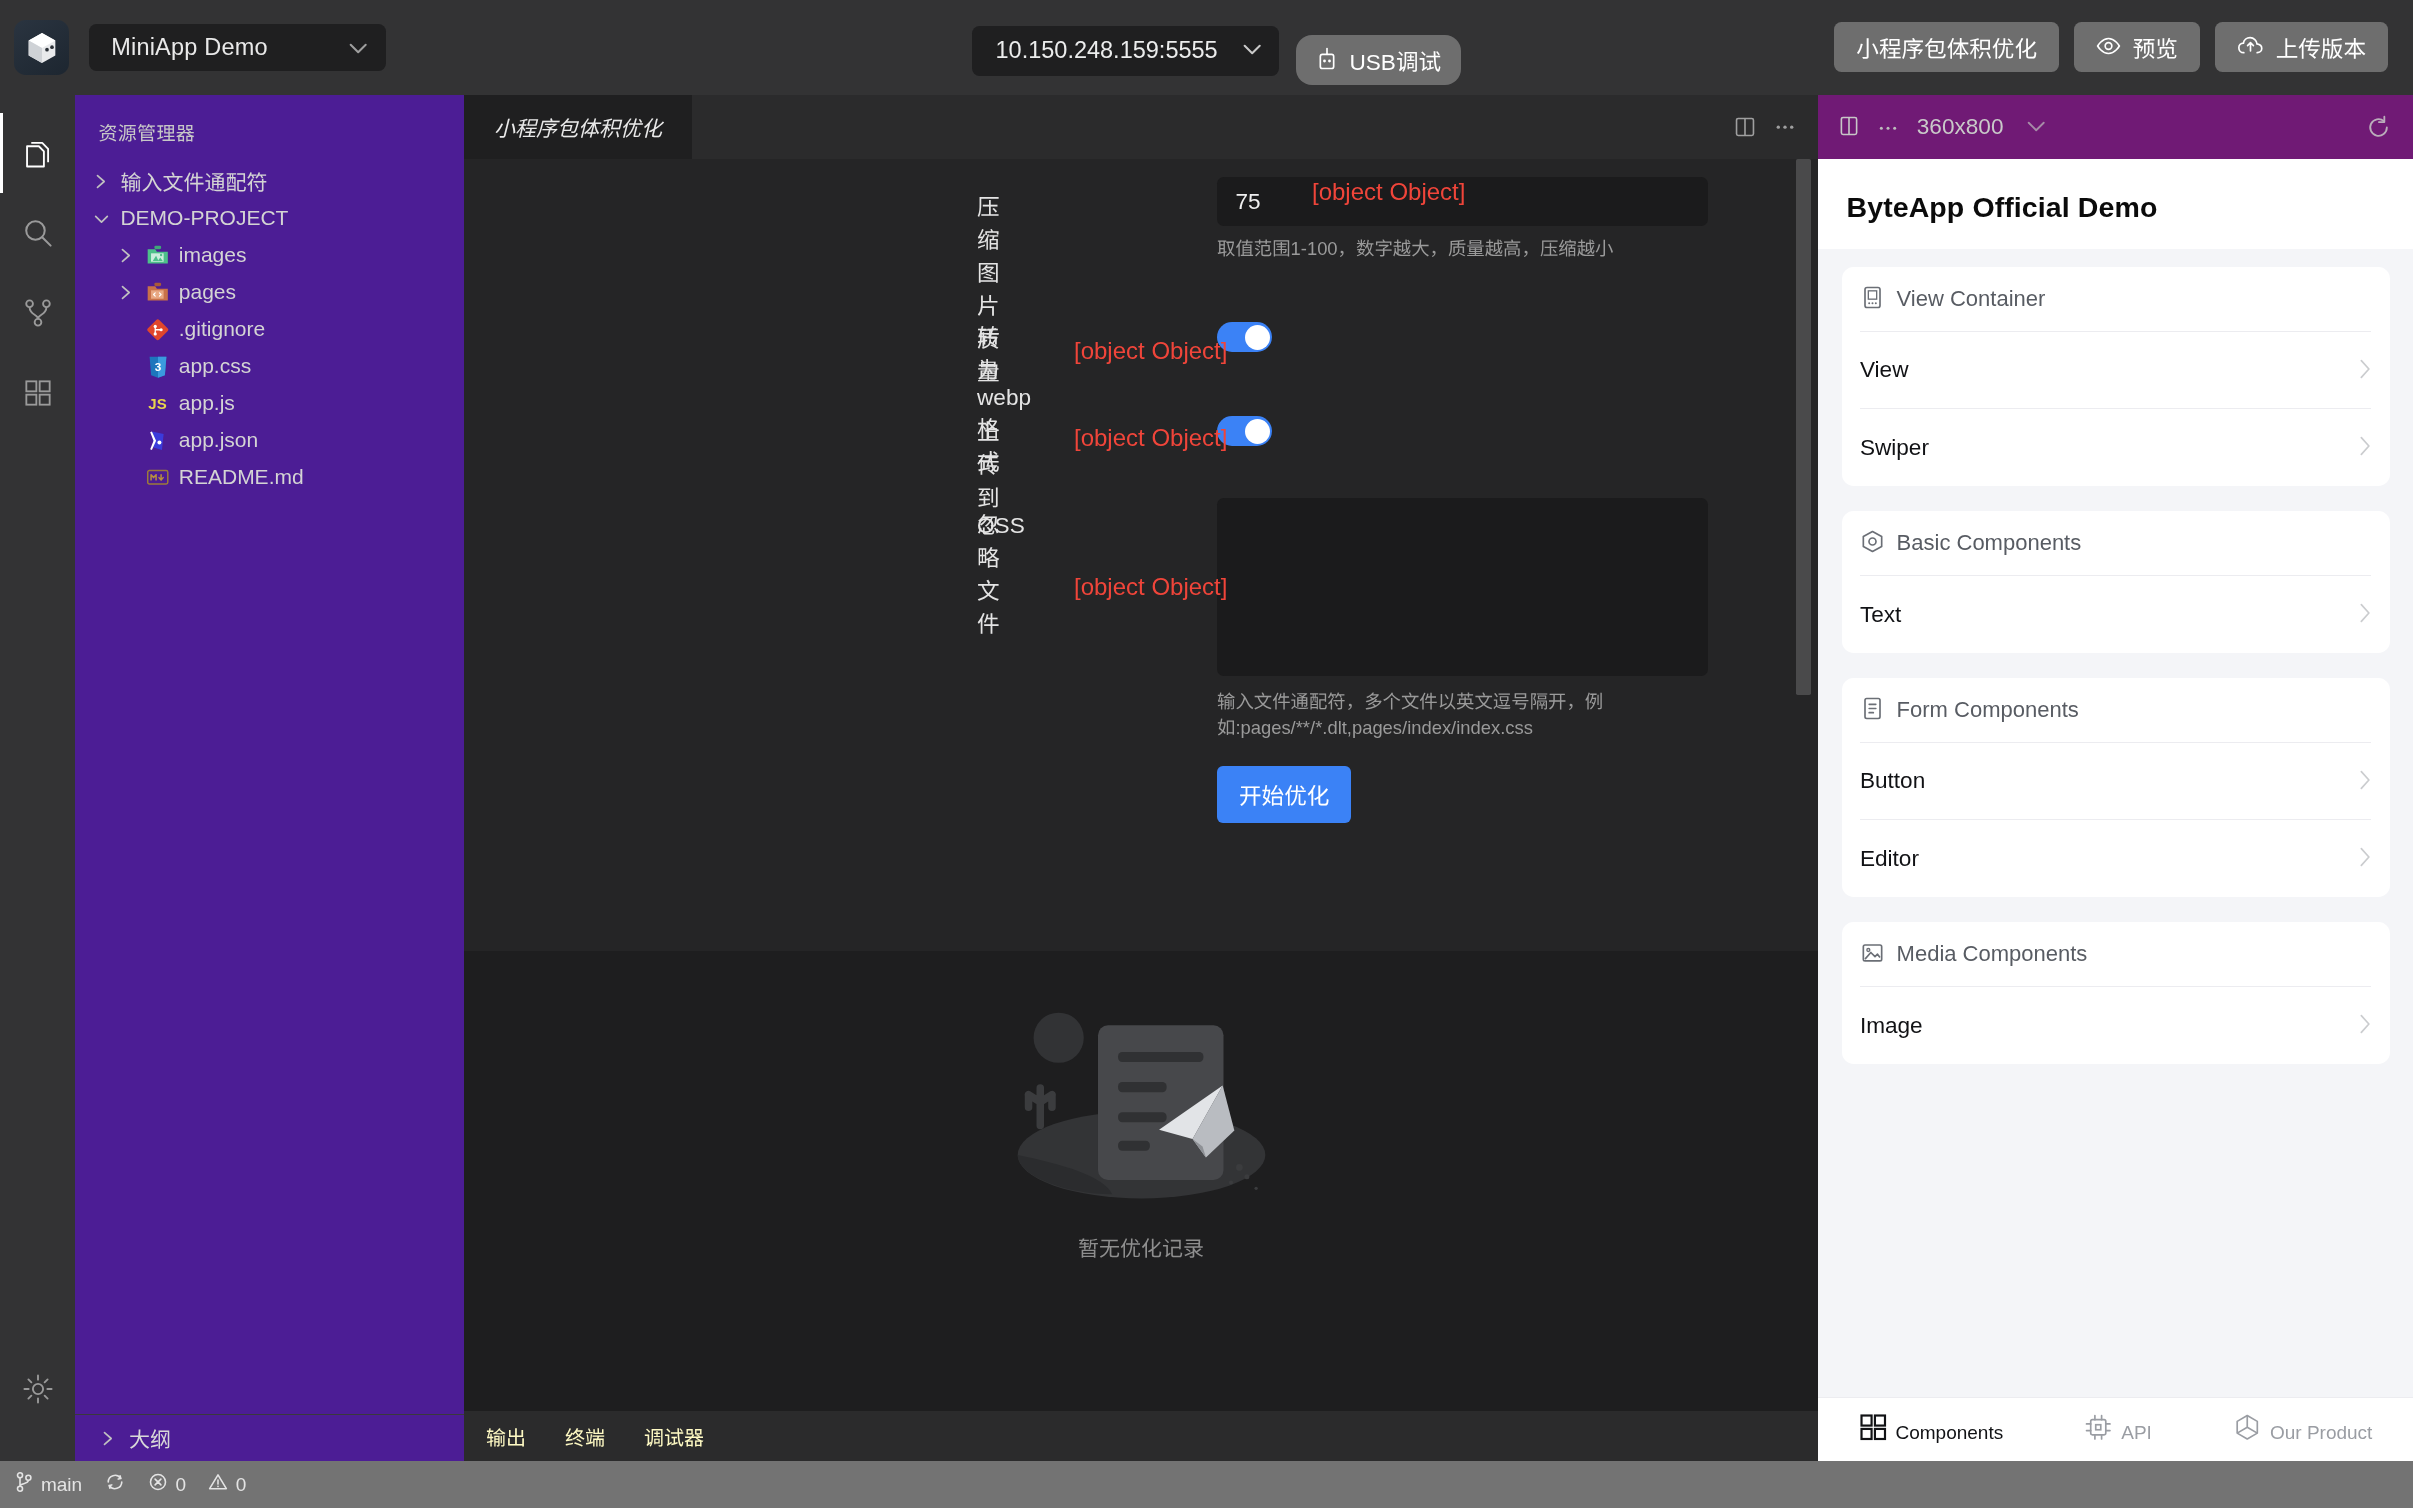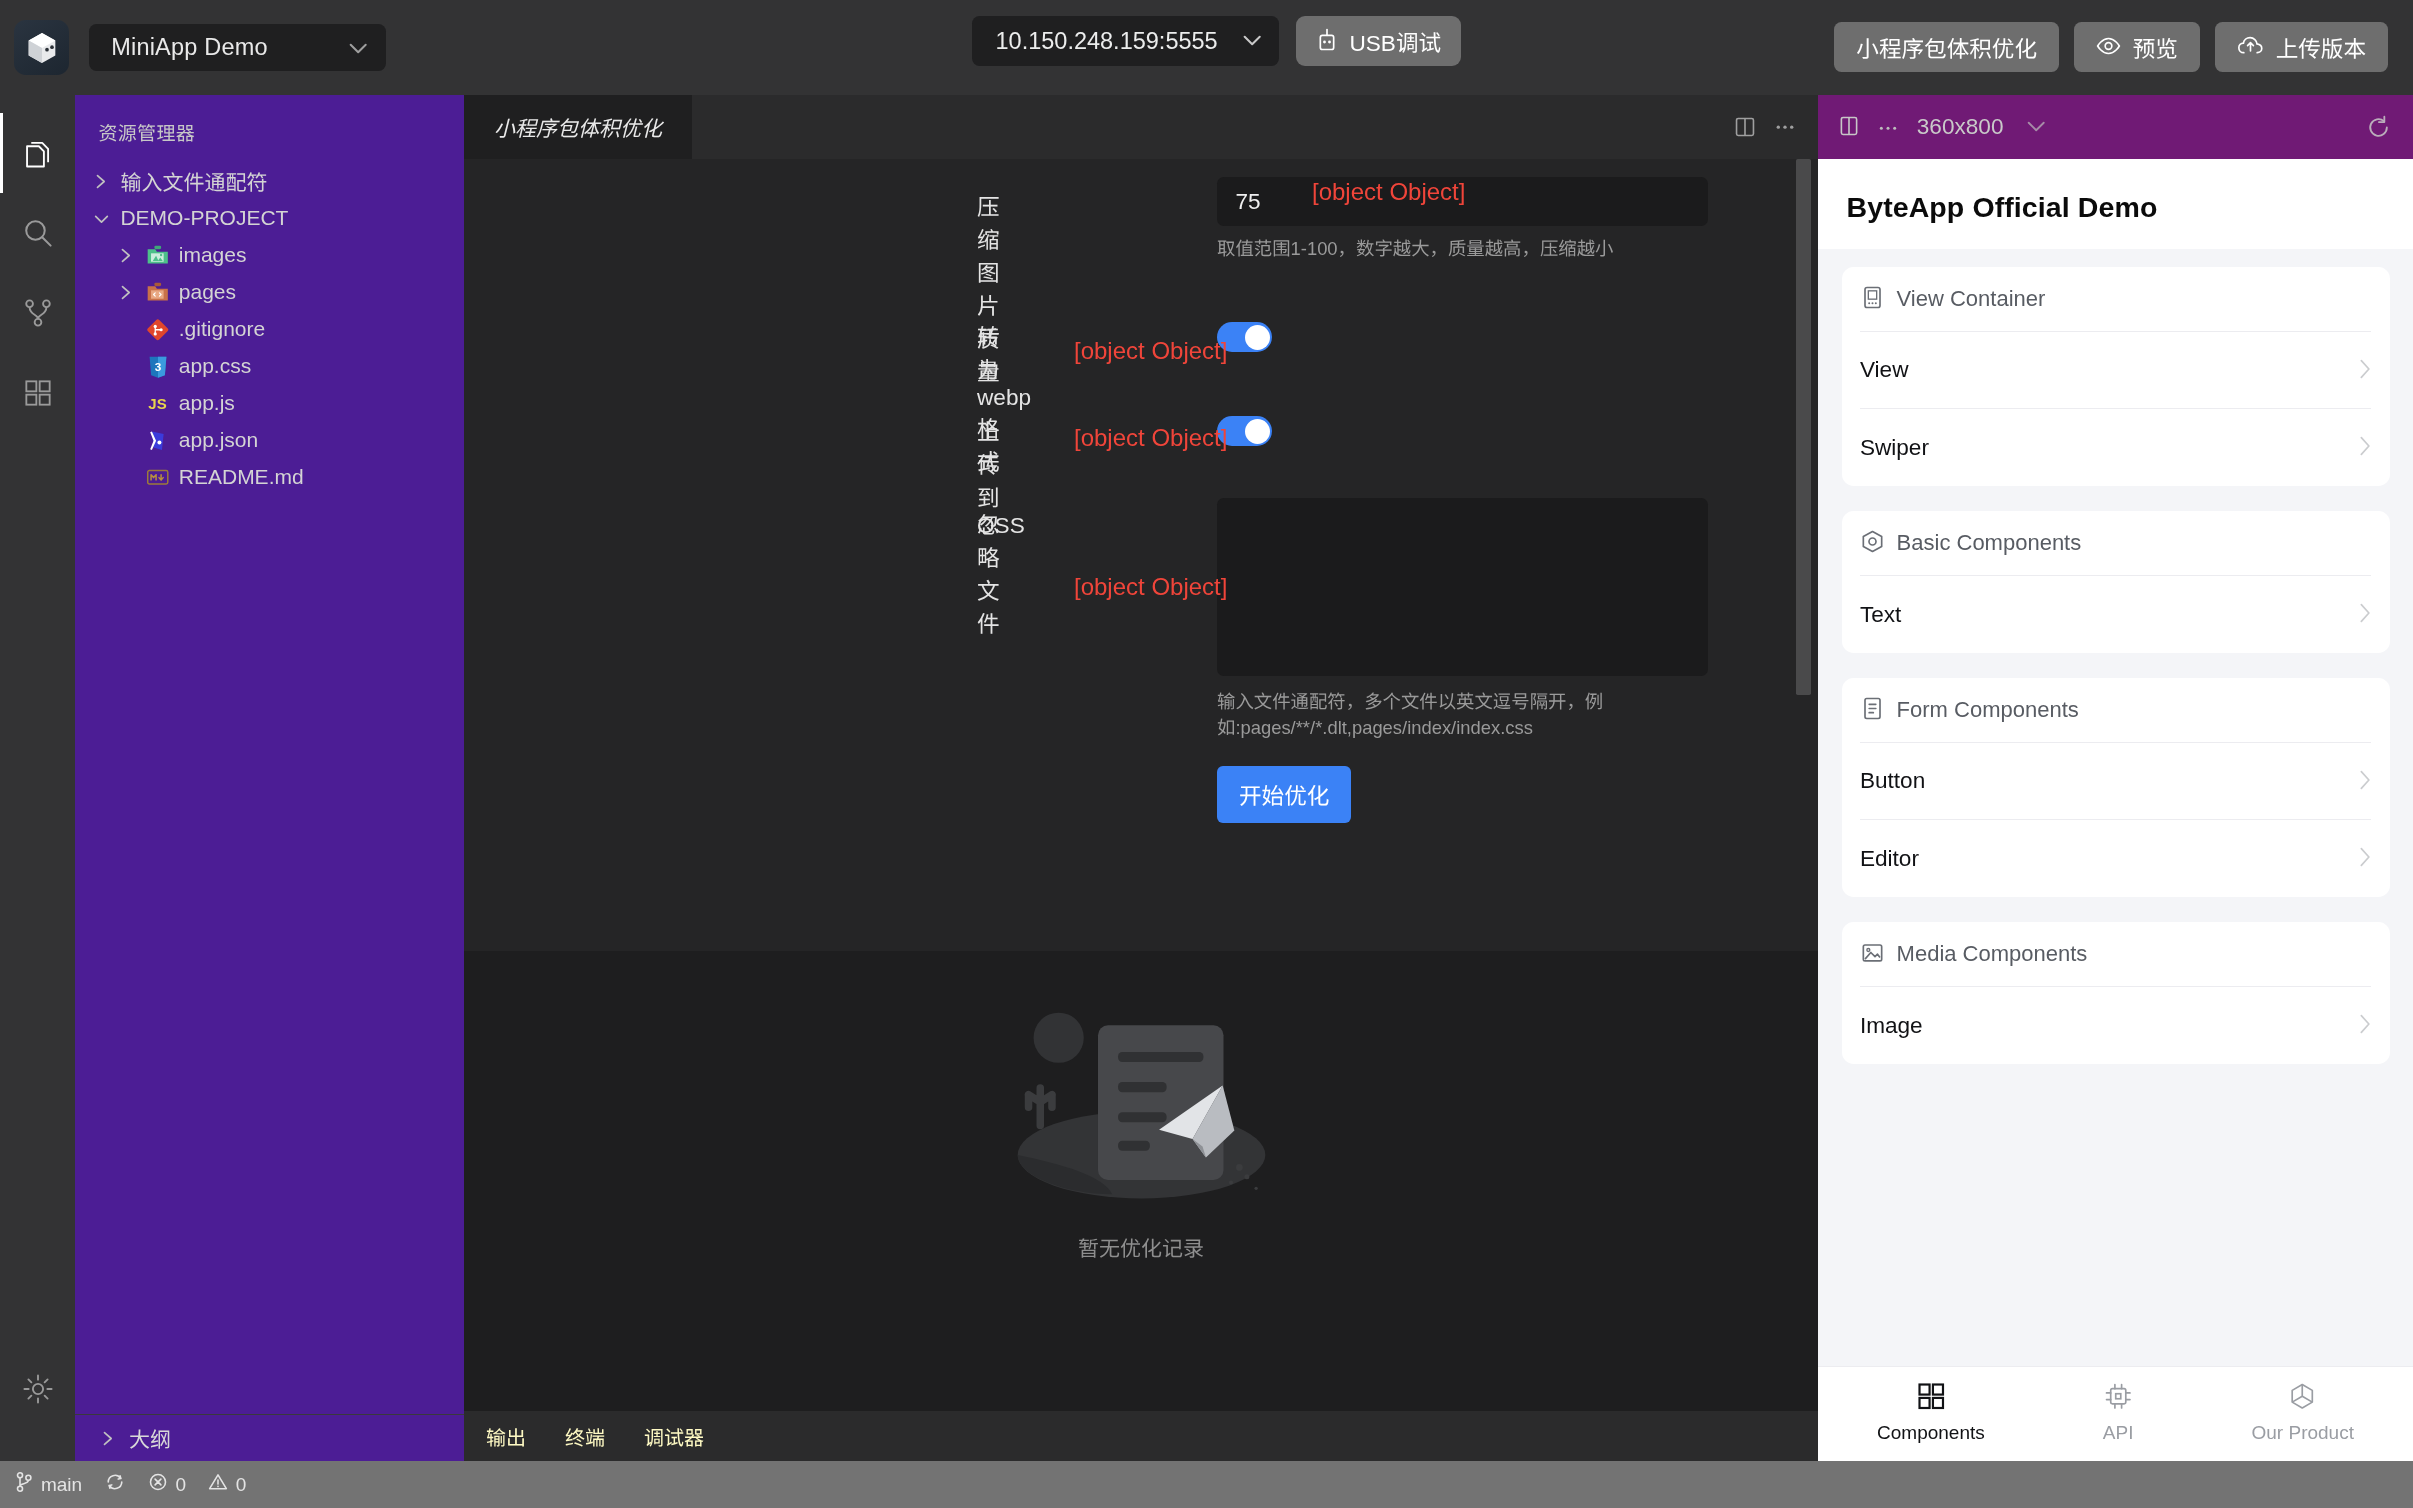--- a/index.html
+++ b/index.html
@@ -38,22 +38,22 @@
   .center-group {
     position: absolute; left: 972px; top: 16px;
     display: flex; align-items: center; gap: 17px;
   }
   .addr-select {
     height: 50px; background: #1f1f20; border-radius: 7.5px;
     display: flex; align-items: center; gap: 25px; padding: 0 18.4px 0 23.5px; cursor: pointer;
   }
   .addr-select .txt { color: #eceded; font-size: 23.5px; }
   .usb-btn {
-    height: 50px; background: #6e6e6e; border-radius: 9px;
-    display: flex; align-items: center; gap: 11px; padding: 0 20px; cursor: pointer;
+    height: 50px; background: #6e6e6e; border-radius: 16px;
+    display: flex; align-items: center; gap: 11px; padding: 0 20px; cursor: pointer; margin-top: 19px;
   }
   .usb-btn .txt { color: #fff; font-size: 22.6px; }
 
   .right-group {
     position: absolute; right: 25px; top: 22px;
     display: flex; align-items: center; gap: 15px;
   }
   .tbtn {
     height: 50px; background: #6e6e6e; border-radius: 7.5px;
     display: flex; align-items: center; gap: 11.7px; padding: 0 22px; cursor: pointer;
@@ -201,21 +201,21 @@
   }
   .card-row:last-child { border-bottom: none; }
   .card-row .nm { color: #111215; font-size: 22.6px; }
   .card-row .arr { opacity: .35; }
 
   .tabbar-phone {
     flex: 0 0 auto; background: #fff; border-top: 0.8px solid #ececf0;
     display: flex; align-items: center; justify-content: space-around;
     padding: 15px 0 17px 0;
   }
-  .ptab { display: flex; flex-direction: column; align-items: center; gap: 8.4px; cursor: pointer; }
+  .ptab { display: flex; flex-direction: row; align-items: flex-end; gap: 8.4px; cursor: pointer; }
   .ptab .lbl { font-size: 19px; color: #9a9da3; }
   .ptab.active .lbl { color: #111215; }
 
   
   .panelbar {
     height: 50px; flex: 0 0 50px; background: #2b2b2c; display: flex; align-items: center;
     position: absolute; bottom: 47px; left: 468px; right: 595px;
   }
   .panel-tabs { display: flex; gap: 39px; padding-left: 22px; }
   .panel-tab { color: #fef9c3; font-size: 20px; cursor: pointer; }

